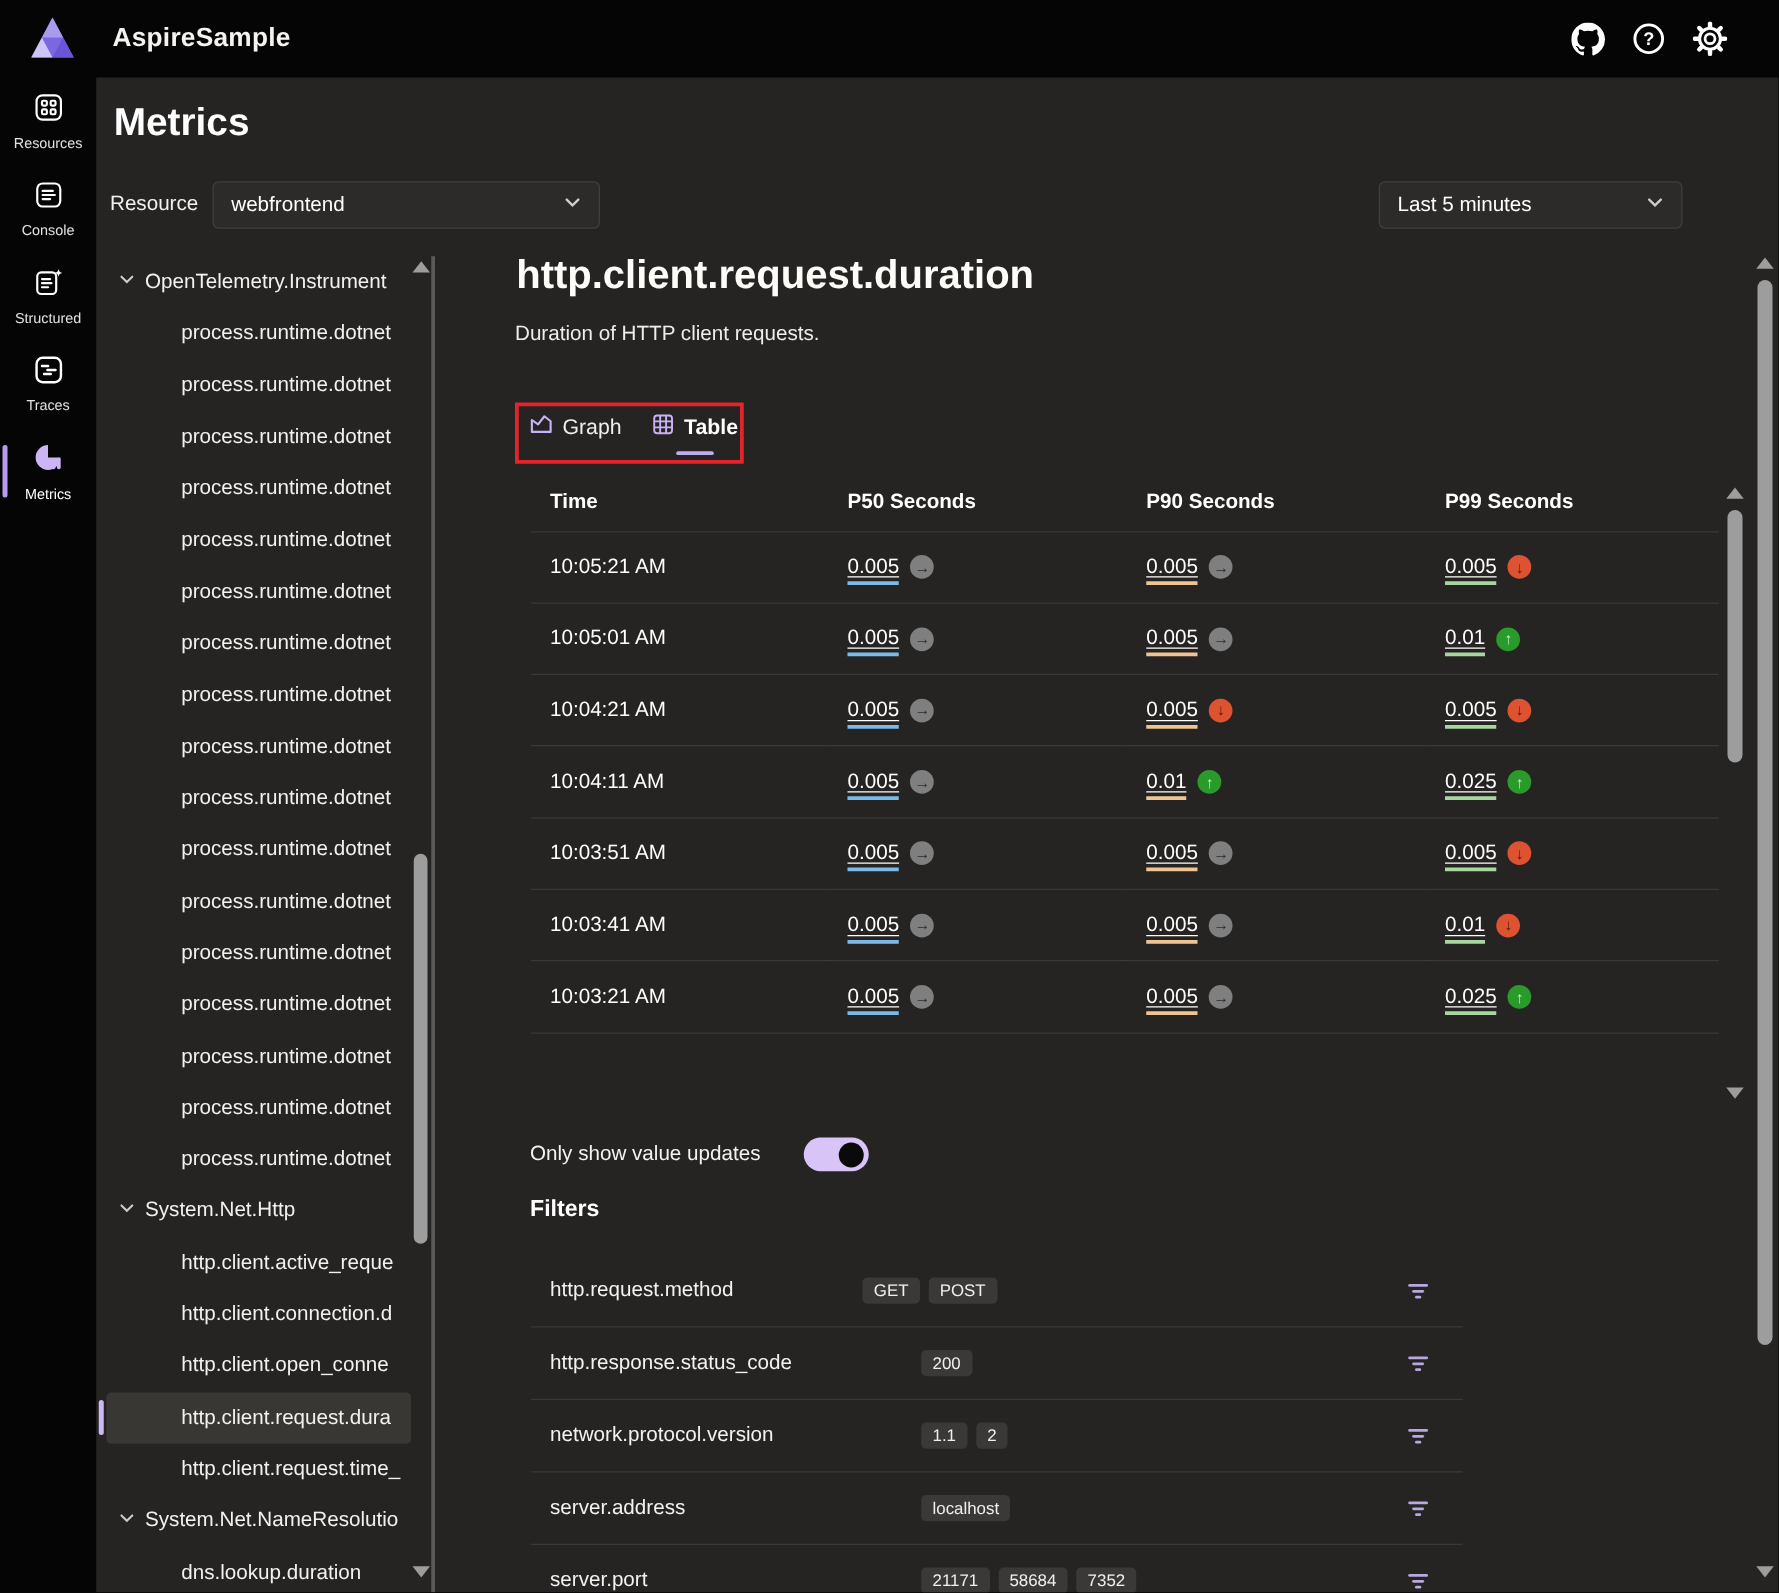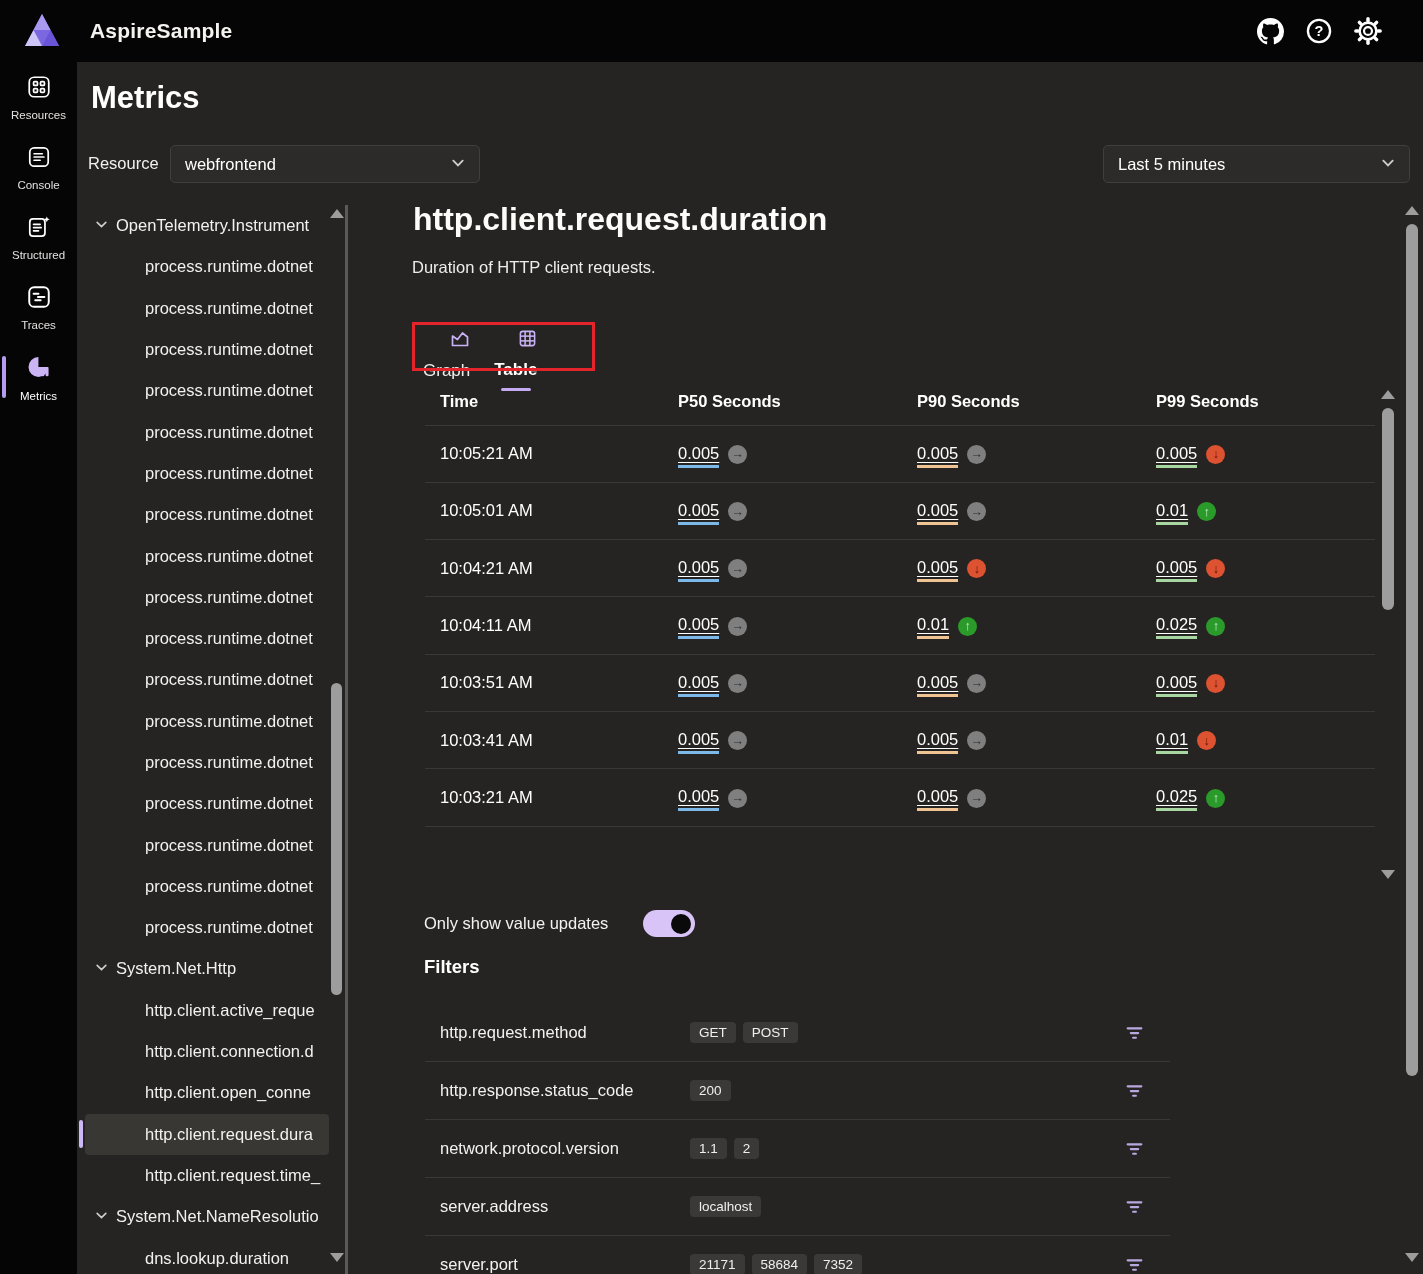--- a/index.html
+++ b/index.html
@@ -20,40 +20,40 @@
   .side-item .lbl { margin-top:5px; font-size:11.5px; color:#e3e1df; }
   .side-item.active .lbl { color:#fff; }
   .side-ind { position:absolute; left:2px; top:14px; width:4px; height:42px; border-radius:2px; background:#b49df1; }
   
   .content { position:absolute; left:77px; top:62px; width:1346px; height:1212px; background:#262423; }
   .page-title { position:absolute; left:14px; top:18px; font-size:31px; font-weight:700; color:#fff; }
   .resource-label { position:absolute; left:11px; top:92px; font-size:16.5px; color:#f2f0ee; }
   .select { position:absolute; height:38px; background:#2d2b29; border:1px solid #413f3d; border-radius:5px; display:flex; align-items:center; padding:0 14px; font-size:16.5px; color:#fff; cursor:pointer; }
   .select .chev { margin-left:auto; }
   .sel-resource { left:93px; top:83px; width:310px; }
-  .sel-time { left:1026px; top:83px; width:307px; }
+  .sel-time { left:1026px; top:83px; width:243px; }
   
   .tree { position:absolute; left:8px; top:143px; width:244px; height:1069px; overflow:hidden; }
   .tree-item { height:41.3px; display:flex; align-items:center; font-size:16.5px; color:#f3f1ef; white-space:nowrap; overflow:hidden; cursor:pointer; }
   .tree-item .chev { margin:0 8px 0 10px; flex:0 0 auto; }
   .tree-item.leaf { padding-left:60px; }
   .tree-item.selected { background:#393734; border-radius:4px; }
   .tree-ind { position:absolute; left:2px; top:1058px; width:4px; height:28px; border-radius:2px; background:#cbb8f5; }
   .splitter { position:absolute; left:268px; top:143px; width:3px; height:1069px; background:#5c5a58; }
   
   .sb-track { position:absolute; }
   .sb-thumb { position:absolute; background:#9d9d9d; border-radius:7px; cursor:pointer; }
   .sb-up, .sb-down { position:absolute; left:50%; transform:translateX(-50%); width:0; height:0; border-left:7px solid transparent; border-right:7px solid transparent; cursor:pointer; }
   .sb-up { border-bottom:9px solid #9d9d9d; }
   .sb-down { border-top:9px solid #9d9d9d; }
   
   .metric-title { position:absolute; left:336px; top:139px; font-size:32px; font-weight:700; color:#fdfcf9; }
   .metric-desc { position:absolute; left:335px; top:196px; font-size:16.5px; color:#efedeb; }
   .tabs { position:absolute; left:346px; top:267px; display:flex; gap:24px; }
-  .tab { display:flex; align-items:flex-end; gap:7px; font-size:17px; color:#f0eeec; padding-bottom:10px; position:relative; cursor:pointer;flex-direction:column; }
+  .tab { display:flex; align-items:center; gap:7px; font-size:17px; color:#f0eeec; padding-bottom:10px; position:relative; cursor:pointer; }
   .tab.active { font-weight:700; color:#fff; }
   .tab.active::after { content:""; position:absolute; left:50%; transform:translateX(-50%); bottom:0; width:30px; height:3px; border-radius:2px; background:#c3aaf3; }
   .annotation-box { position:absolute; left:335px; top:260px; width:183px; height:49px; border:3px solid #e3242b; z-index:5; pointer-events:none; }
   
   .mtable { position:absolute; left:348px; top:323px; width:950px; border-collapse:collapse; table-layout:fixed; }
   .mtable th { text-align:left; font-size:16.5px; font-weight:700; color:#fff; height:40px; padding:0 0 6px 15px; }
   .mtable td { height:57.3px; border-top:1px solid #3b3937; font-size:16.5px; padding-left:15px; }
   .mtable tr:last-child td { border-bottom:1px solid #3b3937; }
   .val { color:#fff; text-decoration:underline; text-underline-offset:3px; padding-bottom:3px; border-bottom:3px solid; cursor:pointer; }
   .val.p50 { border-color:#7cb9e8; }
@@ -64,21 +64,21 @@
   .trend.up   { background:#2a9b2a; color:#c2f0c2; }
   .trend.down { background:#dd5230; color:#641708; }
   
   .toggle-row { position:absolute; left:347px; top:848px; display:flex; align-items:center; }
   .toggle-label { font-size:16.5px; color:#f4f2f0; }
   .switch { position:relative; margin-left:35px; width:52px; height:27px; border-radius:14px; background:#d9c4f8; cursor:pointer; }
   .switch .knob { position:absolute; right:4px; top:3.5px; width:20px; height:20px; border-radius:50%; background:#0a0a0a; }
   .filters-title { position:absolute; left:347px; top:894px; font-size:18.5px; font-weight:700; color:#fff; }
   .filter-list { position:absolute; left:348px; top:941px; width:745px; }
   .filter-row { height:58px; display:flex; align-items:center; padding-left:15px; }
-  .filter-row + .filter-row { border-top:1px solid #3b3937; }
+  .filter-row + .filter-row { border-top:1px solid #3b3937;gap:47px; }
   .filter-name { width:250px; font-size:16.5px; color:#f4f2f0; }
   .badges { display:flex; gap:7px; }
   .badge { background:#3b3937; border-radius:4px; padding:3px 9px; font-size:13.5px; color:#f1efed;text-align:center; }
   .filter-btn { margin-left:auto; margin-right:24px; background:none; border:none; cursor:pointer; width:24px; height:24px; display:flex; align-items:center; justify-content:center; }
 </style>
 </head>
 <body>
 
 <div class="app">
 

